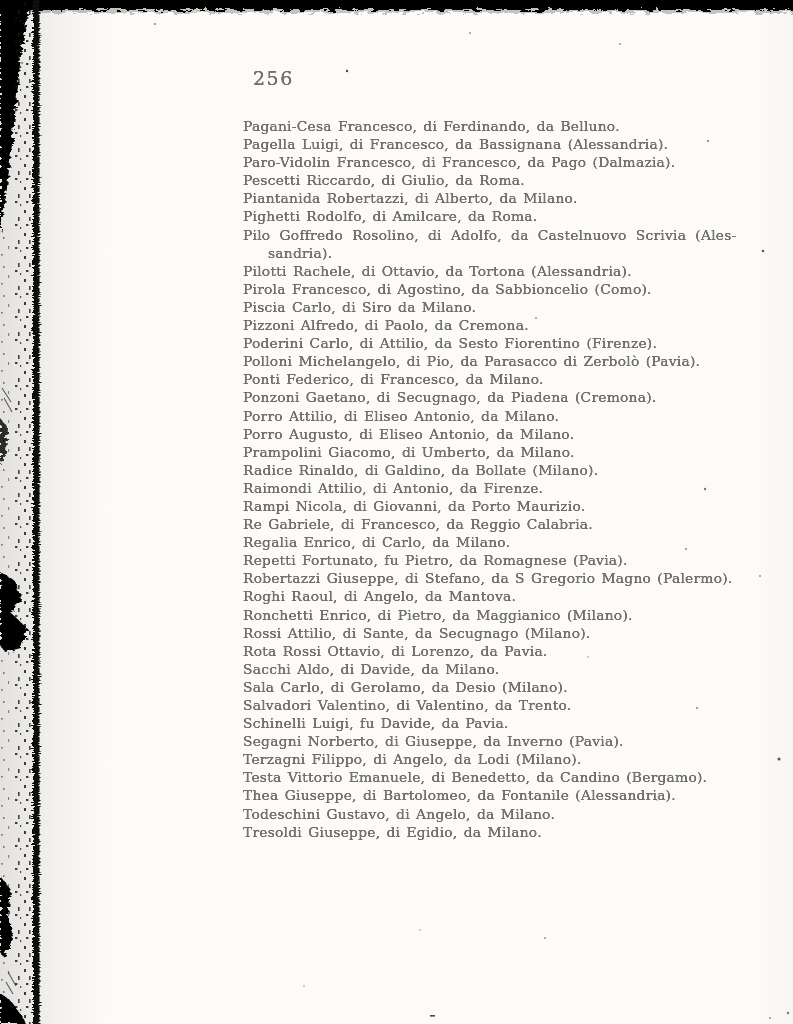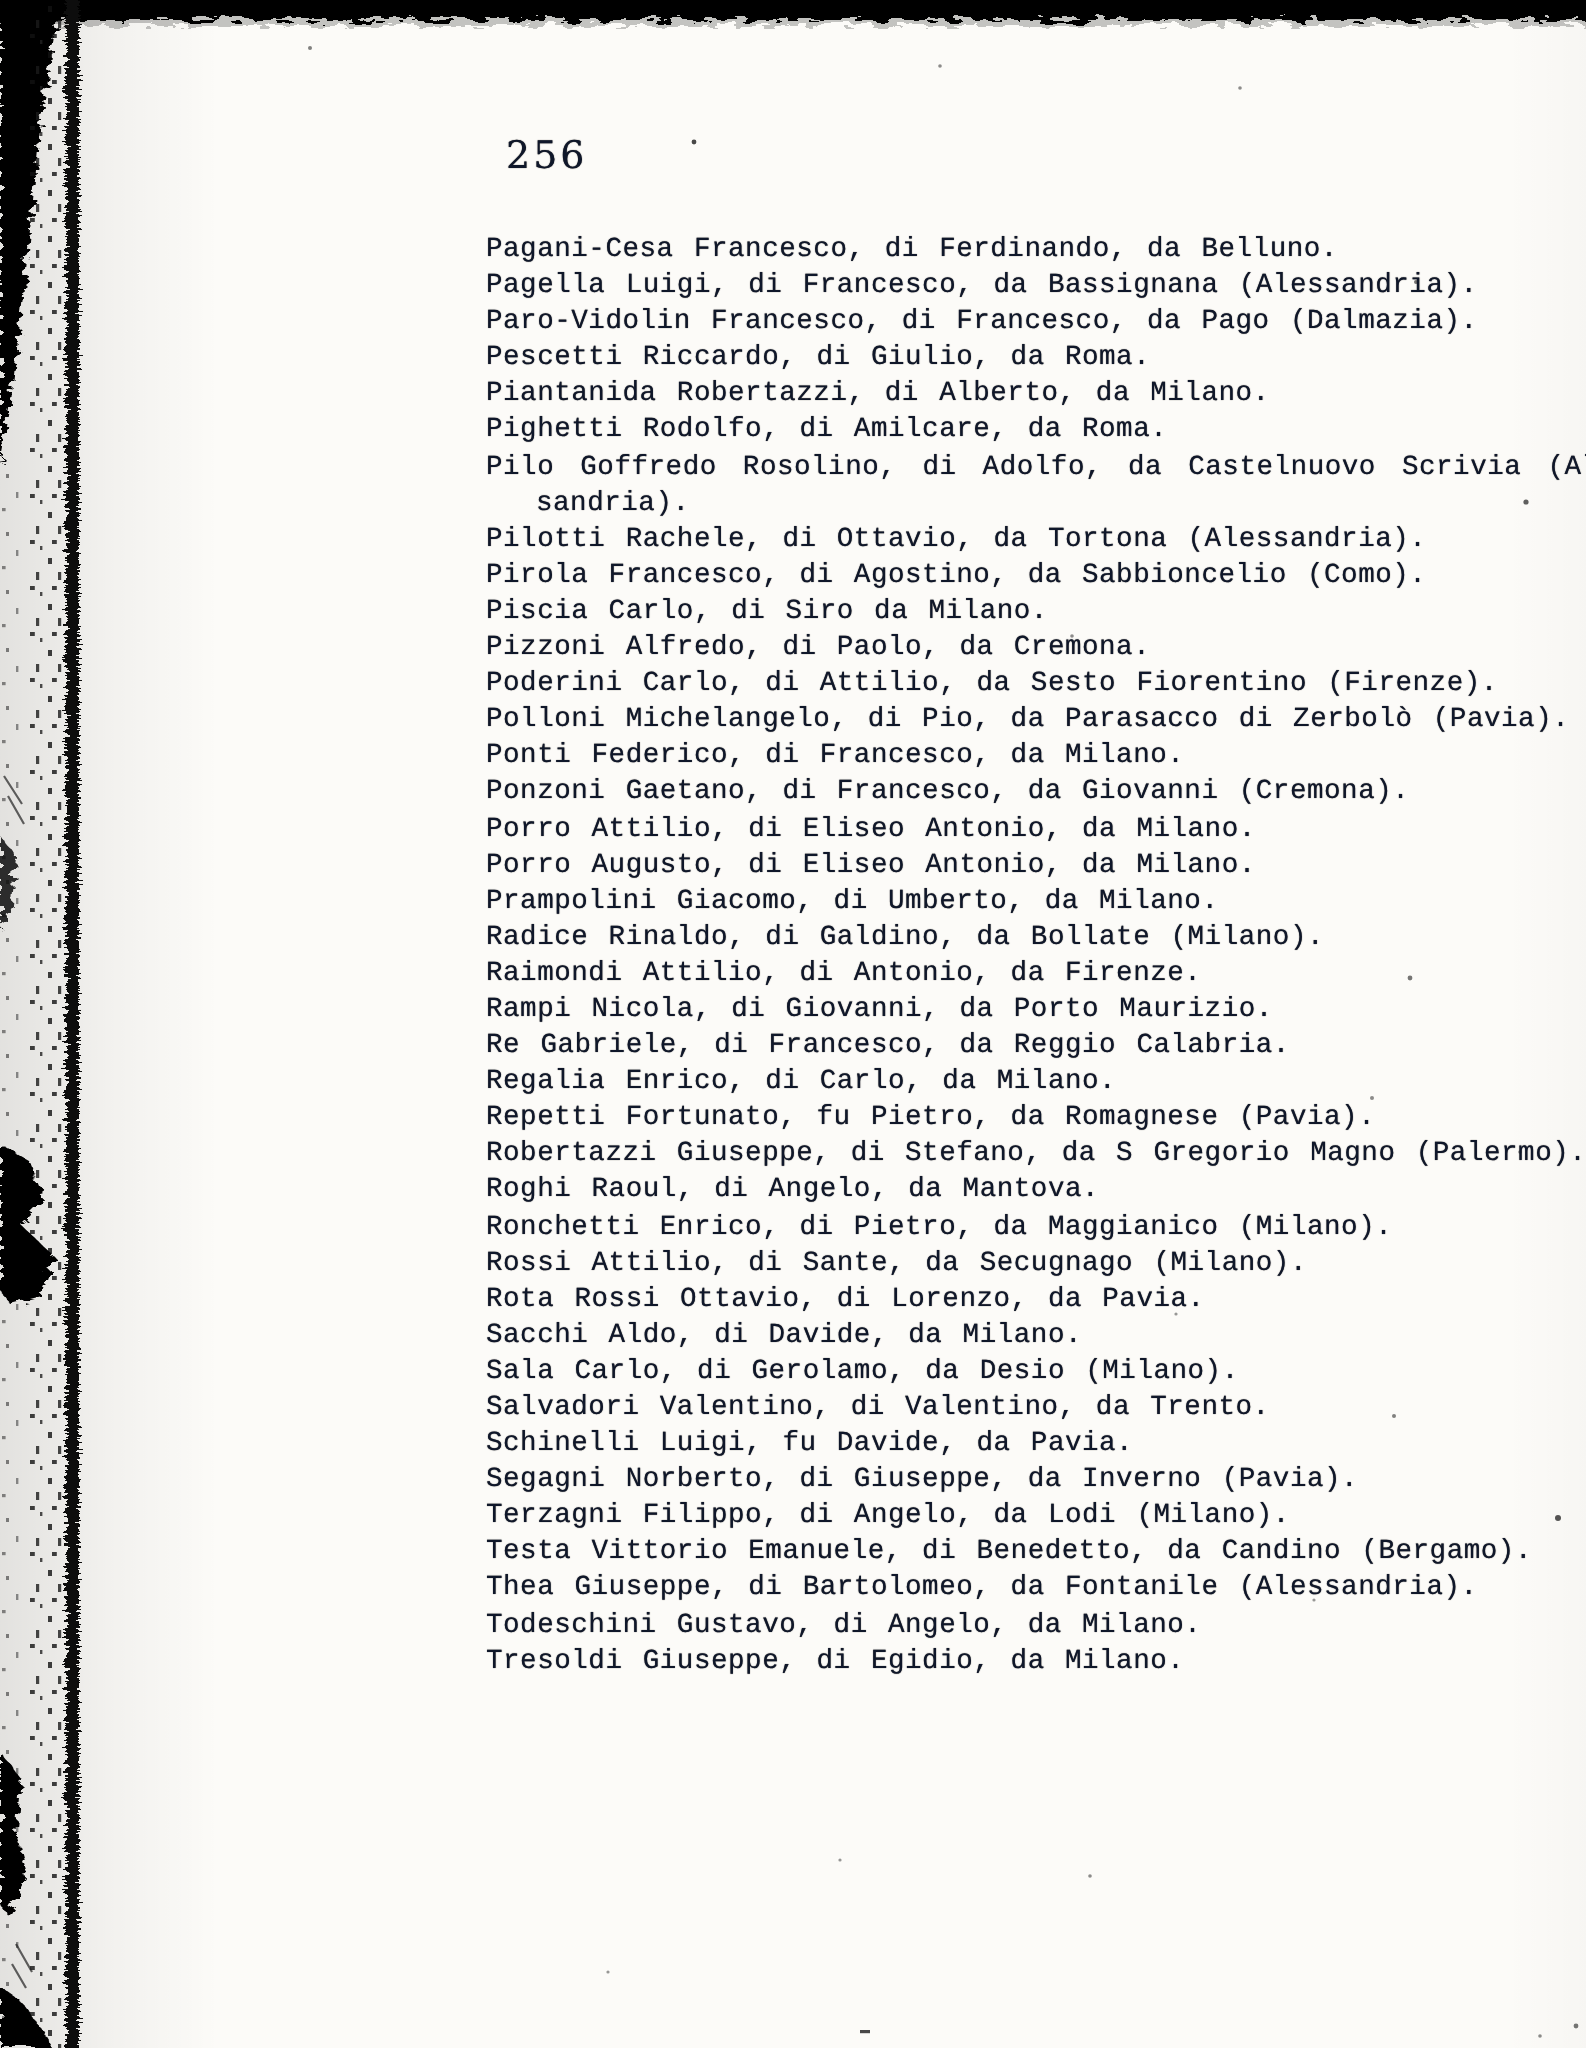--- a/index.html
+++ b/index.html
@@ -7,21 +7,21 @@
     padding: 0;
     background: #e8e6e2;
   }
   .page {
     position: relative;
     width: 793px;
     height: 1024px;
     background: #fcfbf8;
     overflow: hidden;
     font-family: "DejaVu Serif", "Liberation Serif", serif;
-    color: #0f172a;
+    color: #737373;
   }
   .paper-shading {
     position: absolute;
     inset: 0;
     background:
       linear-gradient(to right, rgba(0,0,0,0.10) 0px, rgba(0,0,0,0.04) 55px, rgba(0,0,0,0) 110px),
       linear-gradient(to left, rgba(0,0,0,0.02) 0px, rgba(0,0,0,0) 40px);
     pointer-events: none;
   }
   .artifacts {
@@ -43,21 +43,20 @@
     top: 117px;
     width: 460px;
   }
   .entry {
     font-size: 13.8px;
     line-height: 18.1px;
     letter-spacing: 0.25px;
     word-spacing: 1.6px;
     white-space: nowrap;
     text-shadow: 0 0 0.5px rgba(30,25,20,0.85);
-    font-family: Liberation Mono, monospace;
   }
   .entry .l2 {
     padding-left: 25px;
   }
   .entry.spread .l1 {
     word-spacing: 4.5px;
   }
 </style>
 </head>
 <body>
@@ -171,21 +170,21 @@
       <div class="entry">
         <div class="l1">Poderini Carlo, di Attilio, da Sesto Fiorentino (Firenze).</div>
       </div>
       <div class="entry">
         <div class="l1">Polloni Michelangelo, di Pio, da Parasacco di Zerbolò (Pavia).</div>
       </div>
       <div class="entry">
         <div class="l1">Ponti Federico, di Francesco, da Milano.</div>
       </div>
       <div class="entry">
-        <div class="l1">Ponzoni Gaetano, di Francesco, da Giovanni (Cremona).</div>
+        <div class="l1">Ponzoni Gaetano, di Secugnago, da Piadena (Cremona).</div>
       </div>
       <div class="entry">
         <div class="l1">Porro Attilio, di Eliseo Antonio, da Milano.</div>
       </div>
       <div class="entry">
         <div class="l1">Porro Augusto, di Eliseo Antonio, da Milano.</div>
       </div>
       <div class="entry">
         <div class="l1">Prampolini Giacomo, di Umberto, da Milano.</div>
       </div>

